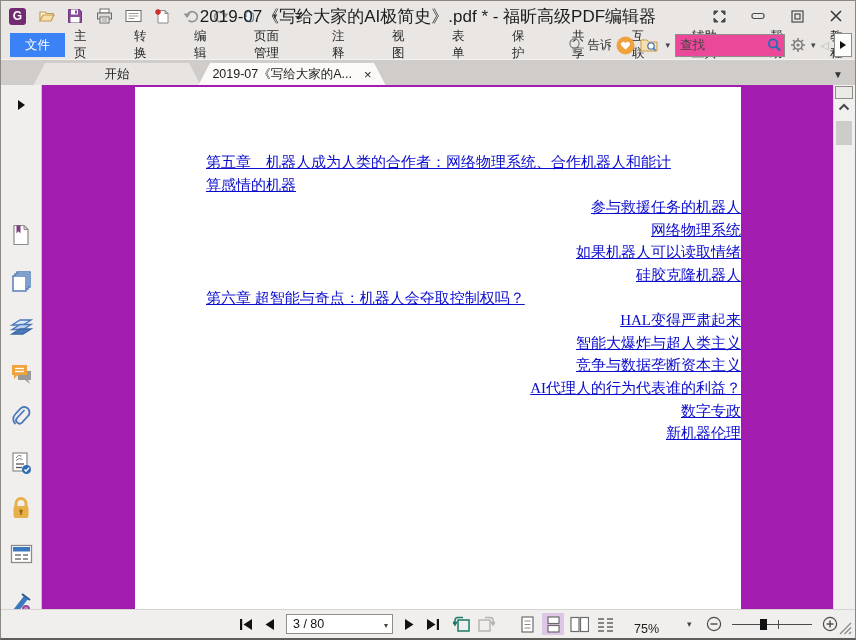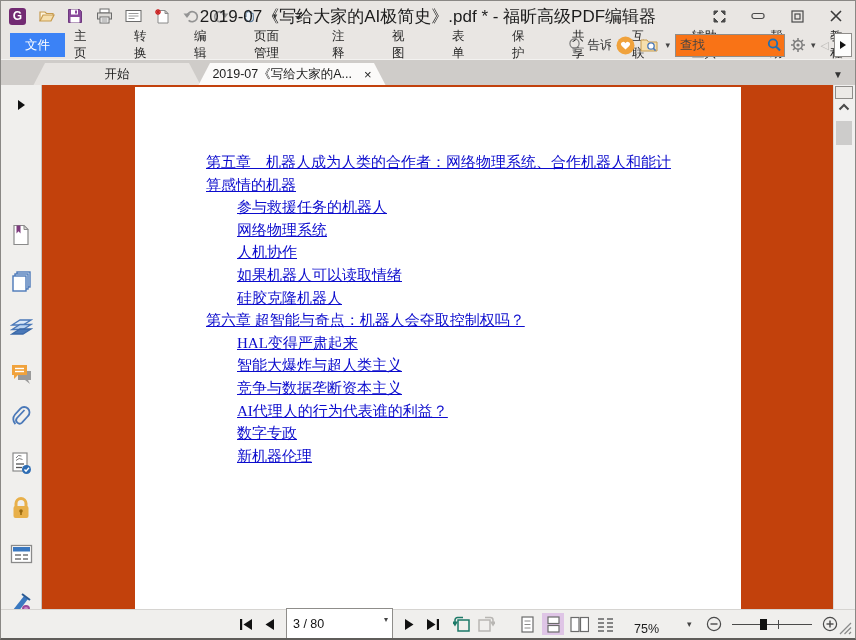--- a/index.html
+++ b/index.html
@@ -23,62 +23,62 @@
   .win-btn{width:14px;height:14px;display:flex;align-items:center;justify-content:center;}
 
   
   .menubar{position:absolute;top:30px;left:0;right:0;height:28px;}
   .file-btn{position:absolute;left:9px;top:2px;height:24px;padding:0 15px;background:#3b82f6;
     color:#fff;font-size:12.5px;display:flex;align-items:center;}
   .menu-items{position:absolute;left:66px;top:0;height:28px;display:flex;align-items:center;font-size:12.5px;color:#262626;gap:28px;}
   .menu-item{padding:0 7px;cursor:default;}
   .menu-right{position:absolute;right:3px;top:0;height:28px;display:flex;align-items:center;gap:5px;}
   .tellme-label{font-size:12.5px;color:#3a3a3a;max-width:24px;overflow:hidden;white-space:nowrap;}
-  .search-box{position:relative;width:108px;height:21px;background:#f97316;border:1px solid #8f8d8a;}
+  .search-box{position:relative;width:108px;height:21px;background:#ec4899;border:1px solid #8f8d8a;}
   .search-box input{position:absolute;inset:0;border:none;outline:none;background:transparent;
     font-size:12.5px;padding:0 20px 0 4px;color:#333;font-family:"Liberation Sans",sans-serif;}
   .search-box input::placeholder{color:#444;opacity:1;}
   .search-mag{position:absolute;right:2px;top:2px;}
   .caret{font-size:9px;color:#444;line-height:1;}
   .chev-left-dis{color:#b8b6b3;font-size:11px;}
   .expand-box{width:16px;height:22px;border:1px solid #8f8d8a;background:#fdfdfc;
     display:flex;align-items:center;justify-content:center;}
 
   
   .tabbar{position:absolute;top:58px;left:0;right:0;height:26px;background:#cfccc9;border-top:1px solid #f3f2f0;}
   .tab{position:absolute;bottom:0;height:23px;display:flex;align-items:center;justify-content:center;
     font-size:12.5px;color:#1c1c1c;clip-path:polygon(12px 0,calc(100% - 12px) 0,100% 100%,0 100%);}
   .tab-start{left:32px;width:168px;background:#e7e4e1;}
   .tab-doc{left:197px;width:188px;background:#fbfaf9;}
   .tab-close{margin-left:12px;font-size:13px;color:#222;}
   .tab-caret{position:absolute;right:12px;bottom:6px;font-size:10px;color:#333;}
 
   
-  .main{position:absolute;top:84px;left:0;right:0;bottom:28px;background:#c2410c;}
+  .main{position:absolute;top:84px;left:0;right:0;bottom:28px;background:#a21caf;}
   .sidebar{position:absolute;left:0;top:0;bottom:0;width:40px;background:#f0efed;border-right:1px solid #c6c4c1;}
   .sideicon{position:absolute;left:8px;width:24px;height:24px;display:flex;align-items:center;justify-content:center;}
 
   .scrollbar{position:absolute;right:0;top:0;bottom:0;width:21px;background:#f1f0ef;border-left:1px solid #dcdad8;}
   .sb-topbtn{position:absolute;top:1px;left:1px;right:2px;height:11px;background:#eceae7;border:1px solid #8f8d8a;}
   .sb-up{position:absolute;top:18px;left:4px;}
   .sb-thumb{position:absolute;top:36px;left:2px;right:3px;height:24px;background:#cdcccb;}
 
   .page{position:absolute;left:134px;top:2px;width:606px;bottom:0;background:#ffffff;}
   .toc{position:absolute;top:64px;left:0;right:0;font-family:"Liberation Serif","DejaVu Serif",serif;
     font-size:15px;line-height:22.6px;}
   .toc-line{white-space:nowrap;overflow:hidden;}
   .toc-line.chapter{padding-left:71px;}
-  .toc-line.sub{padding-left:102px;}
+  .toc-line.sub{padding-left:102px;text-align:right;}
   .toc-link{color:#0c0ccd;text-decoration:underline;cursor:pointer;}
 
   
   .statusbar{position:absolute;left:0;right:0;bottom:0;height:28px;background:#f0efed;border-top:1px solid #d6d4d1;}
   .sb-controls{position:absolute;left:233px;top:0;height:28px;display:flex;align-items:center;}
   .nav-btn{width:18px;height:18px;display:flex;align-items:center;justify-content:center;margin:0 3px;}
-  .page-combo{position:relative;width:107px;height:32px;background:#fff;border:1px solid #8f8d8a;
+  .page-combo{position:relative;width:107px;height:20px;background:#fff;border:1px solid #8f8d8a;
     margin:0 4px;display:flex;align-items:center;font-size:12.5px;color:#111;padding-left:6px;box-sizing:border-box;}
   .combo-caret{position:absolute;right:4px;top:6px;font-size:8px;color:#444;}
   .viewmode{width:22px;height:22px;display:flex;align-items:center;justify-content:center;margin:0 2px;}
   .viewmode.active{background:#dfc5e6;}
   .zoom-label{font-size:12.5px;color:#1c1c1c;margin:9px 14px 0 16px;}
   .slider{position:relative;width:80px;height:16px;margin:0 6px;}
   .slider .track{position:absolute;left:0;right:0;top:8px;height:1px;background:#4a4a4a;}
   .slider .tick{position:absolute;left:46px;top:4px;width:1px;height:9px;background:#4a4a4a;}
   .slider .handle{position:absolute;left:28px;top:3px;width:7px;height:11px;background:#111;}
   .grip{position:absolute;right:3px;bottom:3px;}
@@ -370,23 +370,20 @@
           </div>
 
           <div class="toc-line sub">
             <a class="toc-link">参与救援任务的机器人</a>
           </div>
 
           <div class="toc-line sub">
             <a class="toc-link">网络物理系统</a>
           </div>
 
-          <div class="toc-line sub">
-            <a class="toc-link">人机协作</a>
-          </div>
 
           <div class="toc-line sub">
             <a class="toc-link">如果机器人可以读取情绪</a>
           </div>
 
           <div class="toc-line sub">
             <a class="toc-link">硅胶克隆机器人</a>
           </div>
 
           <div class="toc-line chapter">

